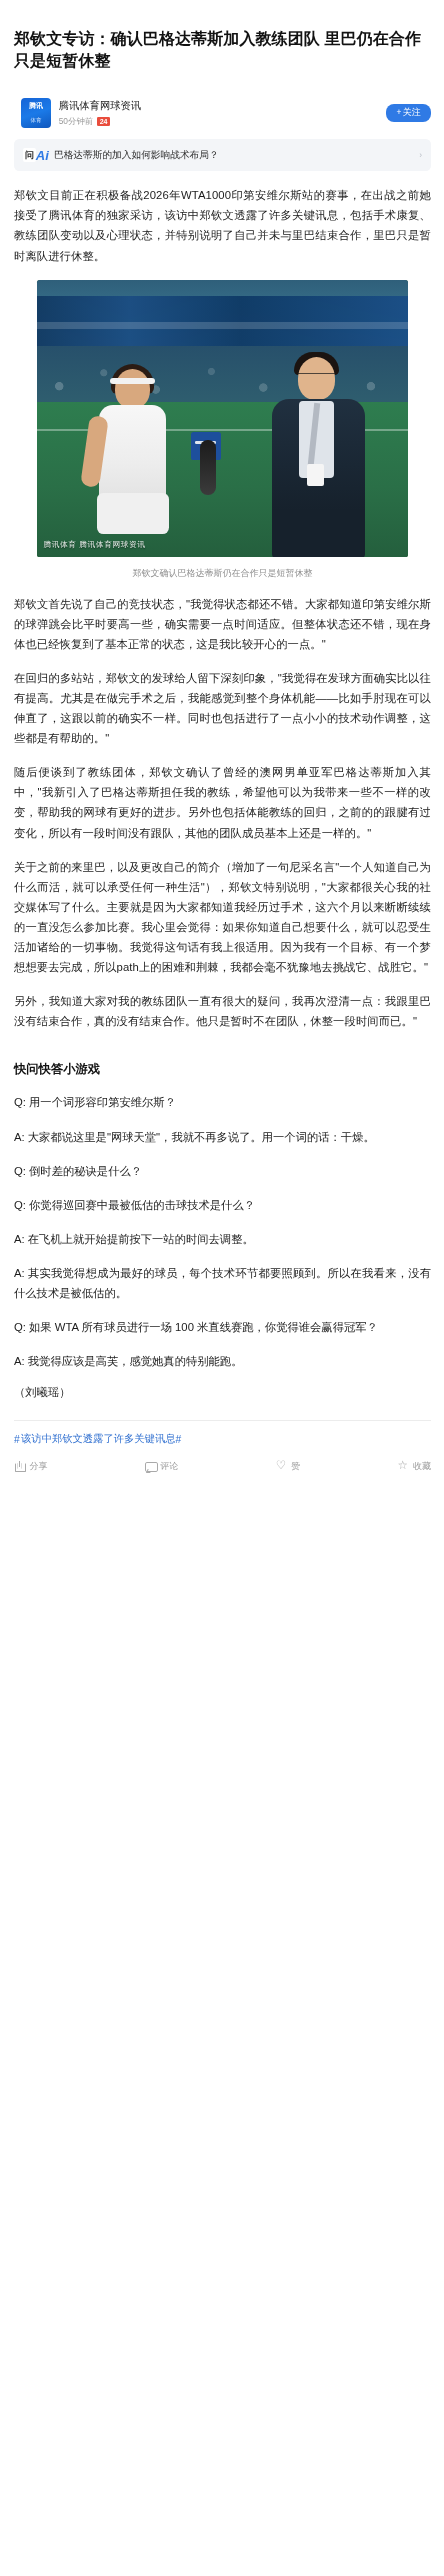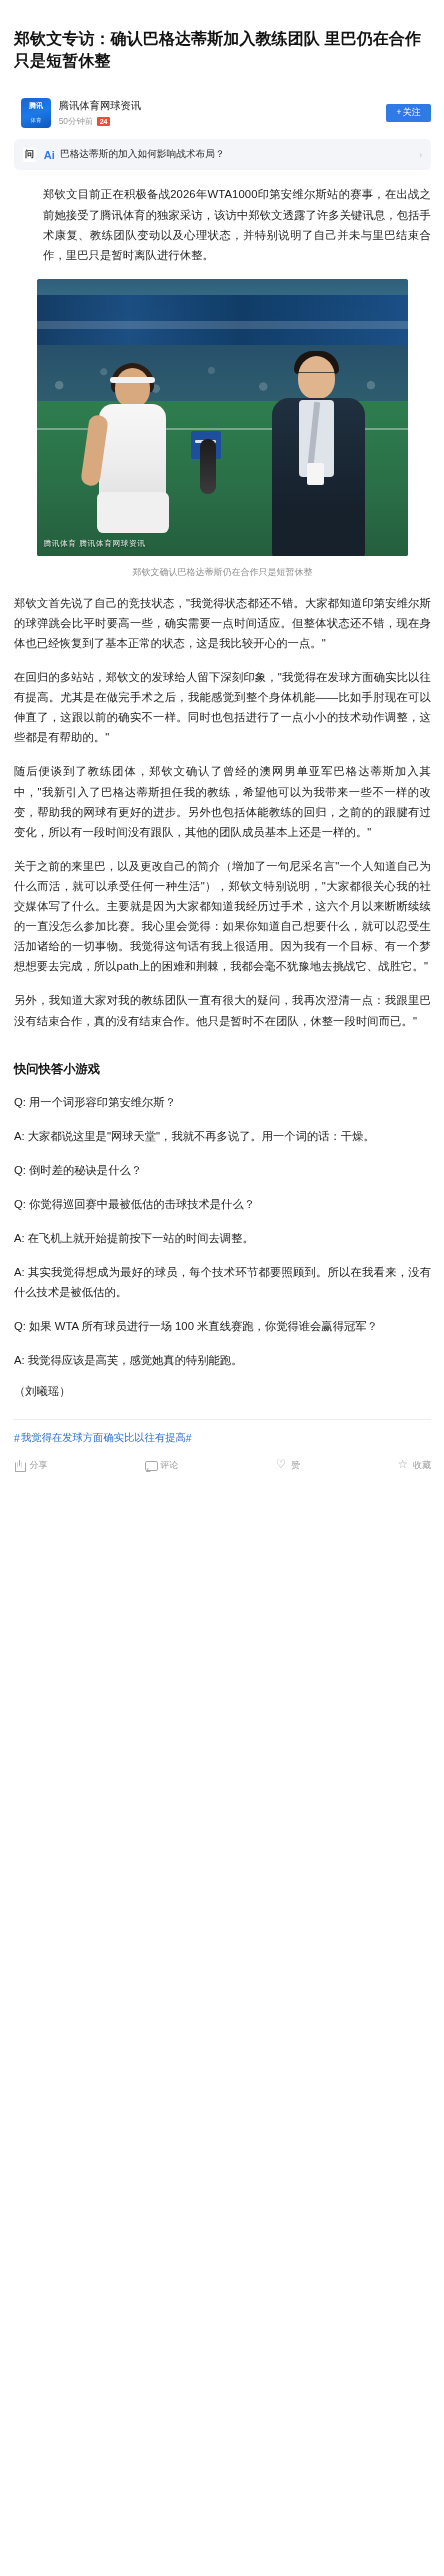--- a/index.html
+++ b/index.html
@@ -82,21 +82,21 @@
     padding: 0 2.6px;
     border-radius: 1.3px;
     margin-left: 3.9px;
     font-weight: bold;
   }
   .follow-btn {
     flex: 0 0 auto;
     background: #2f7ae5;
     color: #fff;
     font-size: 9px;
-    border-radius: 2px;
+    border-radius: 8px;
     padding: 4.5px 10.3px;
     line-height: 1;
     white-space: nowrap;
   }
   .follow-btn .plus { font-size: 8.4px; margin-right: 1.3px; }
 
   
   .ai-bar {
     margin: 11.6px 14px 0 14px;
     background: #f3f5f8;
@@ -116,38 +116,39 @@
   .ai-tag .w {
     color: #1f1f1f;
     font-size: 9px;
     font-weight: bold;
     background: #fff;
     border-radius: 1.9px;
     padding: 0.6px 1.9px;
   }
   .ai-tag .ai {
     color: #2f7ae5;
-    font-size: 11px;
+    font-size: 13px;
     font-weight: bold;
-    margin-left: 8px;
+    margin-left: 0;
+    font-style: italic;
   }
   .ai-q { flex: 1 1 auto; }
   .ai-chev { flex: 0 0 auto; color: #b7bcc4; font-size: 8.4px; margin-left: 3.9px; }
 
   
   .body { padding: 0 14px; }
   p.para {
     font-size: 11.3px;
     line-height: 1.78;
     color: #1c1c1c;
     margin: 14px 0 0 0;
     text-align: justify;
     letter-spacing: 0.1px;
   }
-  p.para.first { margin-top: 14px; margin-left: 29px; }
+  p.para.first { margin-top: 14px; }
 
   
   figure.fig {
     margin: 14px 0 0 0;
     padding: 0;
   }
   .photo {
     position: relative;
     width: 371px;
     height: 277px;
@@ -459,21 +460,21 @@
       <p>A: 我觉得应该是高芙，感觉她真的特别能跑。</p>
     </div>
 
     <p class="signature">（刘曦瑶）</p>
   </div>
 
   <div class="footer-rule"></div>
 
   <div class="topic-row">
     <span class="hash">#</span>
-    <span>我觉得在发球方面确实比以往有提高</span>
+    <span>该访中郑钦文透露了许多关键讯息</span>
     <span class="hash">#</span>
   </div>
 
   <div class="action-row">
     <div class="action">
       <span class="ic ic-share"></span>
       <span>分享</span>
     </div>
     <div class="action">
       <span class="ic ic-comment"></span>

